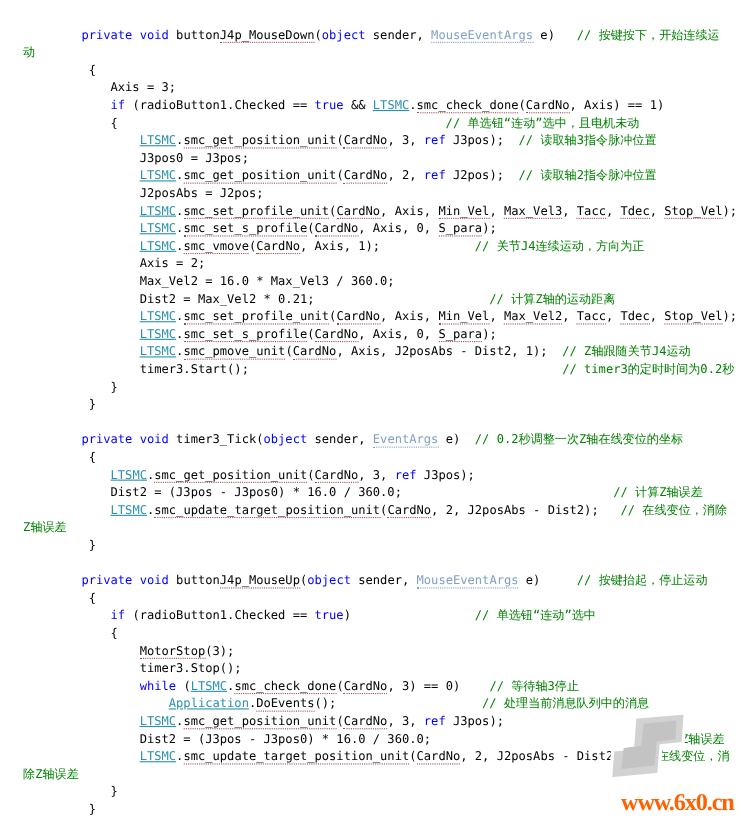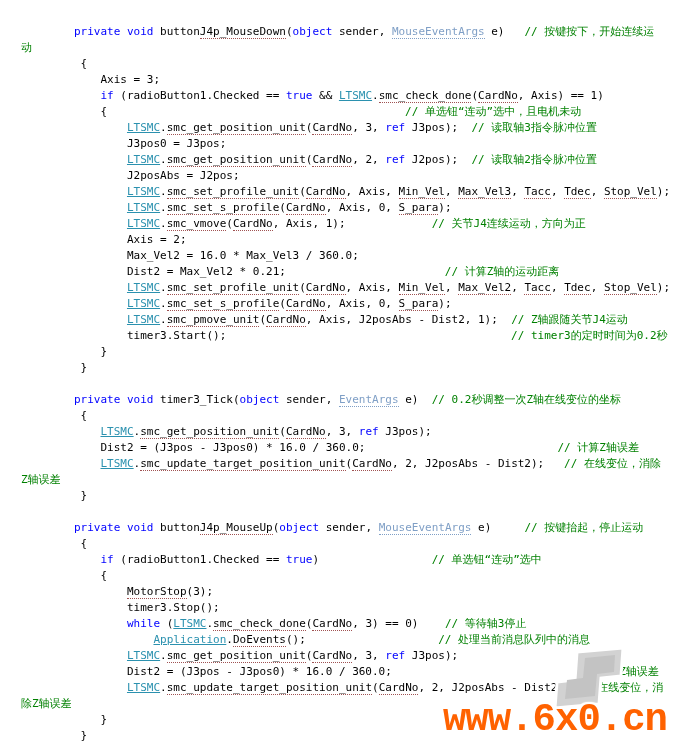--- a/index.html
+++ b/index.html
@@ -11,21 +11,21 @@
         white-space:pre;color:var(--text,#000);}
   .line{height:16px;}
   .s-k{color:var(--keyword,#0000ff);}
   .s-m{color:var(--module,#2b91af);text-decoration:underline;}
   .s-c{color:var(--comment,#008000);}
   .s-t{color:var(--type,#7f9fc6);border-bottom:1px dotted var(--type,#7f9fc6);}
   .s-u{border-bottom:1px dotted var(--underline,#a05252);}
   .watermark{position:absolute;right:4px;bottom:2px;width:200px;height:100px;}
   .wm-logo{position:absolute;right:28px;top:0;}
   .wm-text{position:absolute;right:6px;bottom:4px;
-           font-family:Liberation Mono, monospace;font-weight:bold;font-size:39px;
+           font-family:Liberation Serif, serif;font-weight:bold;font-size:22px;
            color:var(--watermark_orange,#ff6200);letter-spacing:-1px;
            text-shadow:-2px -2px 1px #fff, 2px -2px 1px #fff, -2px 2px 1px #fff,
                         2px 2px 1px #fff, 0 2px 1px #fff, 0 -2px 1px #fff,
                         2px 0 1px #fff, -2px 0 1px #fff;}
 </style>
 </head>
 <body>
 
 <div id="code"><div class="line"><span class="s-n">        </span><span class="s-k">private</span><span class="s-n"> </span><span class="s-k">void</span><span class="s-n"> button</span><span class="s-u">J4p_MouseDown</span><span class="s-n">(</span><span class="s-k">object</span><span class="s-n"> sender, </span><span class="s-t">MouseEventArgs</span><span class="s-n"> e)   </span><span class="s-c">// 按键按下，开始连续运</span></div><div class="line"><span class="s-c">动</span></div><div class="line"><span class="s-n">         {</span></div><div class="line"><span class="s-n">            Axis = 3;</span></div><div class="line"><span class="s-n">            </span><span class="s-k">if</span><span class="s-n"> (radioButton1.Checked == </span><span class="s-k">true</span><span class="s-n"> &amp;&amp; </span><span class="s-m">LTSMC</span><span class="s-n">.</span><span class="s-u">smc_check_done</span><span class="s-n">(</span><span class="s-u">CardNo</span><span class="s-n">, Axis) == 1)</span></div><div class="line"><span class="s-n">            {                                             </span><span class="s-c">// 单选钮“连动”选中，且电机未动</span></div><div class="line"><span class="s-n">                </span><span class="s-m">LTSMC</span><span class="s-n">.</span><span class="s-u">smc_get_position_unit</span><span class="s-n">(</span><span class="s-u">CardNo</span><span class="s-n">, 3, </span><span class="s-k">ref</span><span class="s-n"> J3pos);  </span><span class="s-c">// 读取轴3指令脉冲位置</span></div><div class="line"><span class="s-n">                J3pos0 = J3pos;</span></div><div class="line"><span class="s-n">                </span><span class="s-m">LTSMC</span><span class="s-n">.</span><span class="s-u">smc_get_position_unit</span><span class="s-n">(</span><span class="s-u">CardNo</span><span class="s-n">, 2, </span><span class="s-k">ref</span><span class="s-n"> J2pos);  </span><span class="s-c">// 读取轴2指令脉冲位置</span></div><div class="line"><span class="s-n">                J2posAbs = J2pos;</span></div><div class="line"><span class="s-n">                </span><span class="s-m">LTSMC</span><span class="s-n">.</span><span class="s-u">smc_set_profile_unit</span><span class="s-n">(</span><span class="s-u">CardNo</span><span class="s-n">, Axis, </span><span class="s-u">Min_Vel</span><span class="s-n">, </span><span class="s-u">Max_Vel3</span><span class="s-n">, </span><span class="s-u">Tacc</span><span class="s-n">, </span><span class="s-u">Tdec</span><span class="s-n">, </span><span class="s-u">Stop_Vel</span><span class="s-n">);</span></div><div class="line"><span class="s-n">                </span><span class="s-m">LTSMC</span><span class="s-n">.</span><span class="s-u">smc_set_s_profile</span><span class="s-n">(</span><span class="s-u">CardNo</span><span class="s-n">, Axis, 0, </span><span class="s-u">S_para</span><span class="s-n">);</span></div><div class="line"><span class="s-n">                </span><span class="s-m">LTSMC</span><span class="s-n">.</span><span class="s-u">smc_vmove</span><span class="s-n">(</span><span class="s-u">CardNo</span><span class="s-n">, Axis, 1);             </span><span class="s-c">// 关节J4连续运动，方向为正</span></div><div class="line"><span class="s-n">                Axis = 2;</span></div><div class="line"><span class="s-n">                Max_Vel2 = 16.0 * Max_Vel3 / 360.0;</span></div><div class="line"><span class="s-n">                Dist2 = Max_Vel2 * 0.21;                        </span><span class="s-c">// 计算Z轴的运动距离</span></div><div class="line"><span class="s-n">                </span><span class="s-m">LTSMC</span><span class="s-n">.</span><span class="s-u">smc_set_profile_unit</span><span class="s-n">(</span><span class="s-u">CardNo</span><span class="s-n">, Axis, </span><span class="s-u">Min_Vel</span><span class="s-n">, </span><span class="s-u">Max_Vel2</span><span class="s-n">, </span><span class="s-u">Tacc</span><span class="s-n">, </span><span class="s-u">Tdec</span><span class="s-n">, </span><span class="s-u">Stop_Vel</span><span class="s-n">);</span></div><div class="line"><span class="s-n">                </span><span class="s-m">LTSMC</span><span class="s-n">.</span><span class="s-u">smc_set_s_profile</span><span class="s-n">(</span><span class="s-u">CardNo</span><span class="s-n">, Axis, 0, </span><span class="s-u">S_para</span><span class="s-n">);</span></div><div class="line"><span class="s-n">                </span><span class="s-m">LTSMC</span><span class="s-n">.</span><span class="s-u">smc_pmove_unit</span><span class="s-n">(</span><span class="s-u">CardNo</span><span class="s-n">, Axis, J2posAbs - Dist2, 1);  </span><span class="s-c">// Z轴跟随关节J4运动</span></div><div class="line"><span class="s-n">                timer3.Start();                                           </span><span class="s-c">// timer3的定时时间为0.2秒</span></div><div class="line"><span class="s-n">            }</span></div><div class="line"><span class="s-n">         }</span></div><div class="line"></div><div class="line"><span class="s-n">        </span><span class="s-k">private</span><span class="s-n"> </span><span class="s-k">void</span><span class="s-n"> timer3_Tick(</span><span class="s-k">object</span><span class="s-n"> sender, </span><span class="s-t">EventArgs</span><span class="s-n"> e)  </span><span class="s-c">// 0.2秒调整一次Z轴在线变位的坐标</span></div><div class="line"><span class="s-n">         {</span></div><div class="line"><span class="s-n">            </span><span class="s-m">LTSMC</span><span class="s-n">.</span><span class="s-u">smc_get_position_unit</span><span class="s-n">(</span><span class="s-u">CardNo</span><span class="s-n">, 3, </span><span class="s-k">ref</span><span class="s-n"> J3pos);</span></div><div class="line"><span class="s-n">            Dist2 = (J3pos - J3pos0) * 16.0 / 360.0;                             </span><span class="s-c">// 计算Z轴误差</span></div><div class="line"><span class="s-n">            </span><span class="s-m">LTSMC</span><span class="s-n">.</span><span class="s-u">smc_update_target_position_unit</span><span class="s-n">(</span><span class="s-u">CardNo</span><span class="s-n">, 2, J2posAbs - Dist2);   </span><span class="s-c">// 在线变位，消除</span></div><div class="line"><span class="s-c">Z轴误差</span></div><div class="line"><span class="s-n">         }</span></div><div class="line"></div><div class="line"><span class="s-n">        </span><span class="s-k">private</span><span class="s-n"> </span><span class="s-k">void</span><span class="s-n"> button</span><span class="s-u">J4p_MouseUp</span><span class="s-n">(</span><span class="s-k">object</span><span class="s-n"> sender, </span><span class="s-t">MouseEventArgs</span><span class="s-n"> e)     </span><span class="s-c">// 按键抬起，停止运动</span></div><div class="line"><span class="s-n">         {</span></div><div class="line"><span class="s-n">            </span><span class="s-k">if</span><span class="s-n"> (radioButton1.Checked == </span><span class="s-k">true</span><span class="s-n">)                 </span><span class="s-c">// 单选钮“连动”选中</span></div><div class="line"><span class="s-n">            {</span></div><div class="line"><span class="s-n">                </span><span class="s-u">MotorStop</span><span class="s-n">(3);</span></div><div class="line"><span class="s-n">                timer3.Stop();</span></div><div class="line"><span class="s-n">                </span><span class="s-k">while</span><span class="s-n"> (</span><span class="s-m">LTSMC</span><span class="s-n">.</span><span class="s-u">smc_check_done</span><span class="s-n">(</span><span class="s-u">CardNo</span><span class="s-n">, 3) == 0)    </span><span class="s-c">// 等待轴3停止</span></div><div class="line"><span class="s-n">                    </span><span class="s-m">Application</span><span class="s-n">.</span><span class="s-u">DoEvents</span><span class="s-n">();                    </span><span class="s-c">// 处理当前消息队列中的消息</span></div><div class="line"><span class="s-n">                </span><span class="s-m">LTSMC</span><span class="s-n">.</span><span class="s-u">smc_get_position_unit</span><span class="s-n">(</span><span class="s-u">CardNo</span><span class="s-n">, 3, </span><span class="s-k">ref</span><span class="s-n"> J3pos);</span></div><div class="line"><span class="s-n">                Dist2 = (J3pos - J3pos0) * 16.0 / 360.0;                            </span><span class="s-c">// 计算Z轴误差</span></div><div class="line"><span class="s-n">                </span><span class="s-m">LTSMC</span><span class="s-n">.</span><span class="s-u">smc_update_target_position_unit</span><span class="s-n">(</span><span class="s-u">CardNo</span><span class="s-n">, 2, J2posAbs - Dist2); </span><span class="s-c">// 在线变位，消</span></div><div class="line"><span class="s-c">除Z轴误差</span></div><div class="line"><span class="s-n">            }</span></div><div class="line"><span class="s-n">         }</span></div></div>
 

